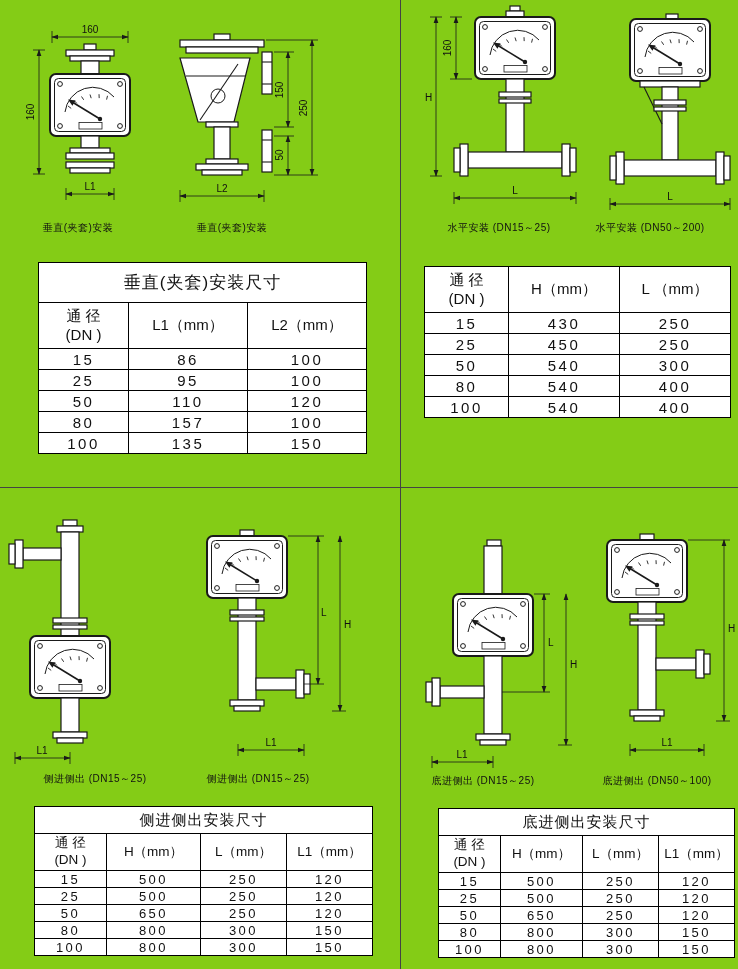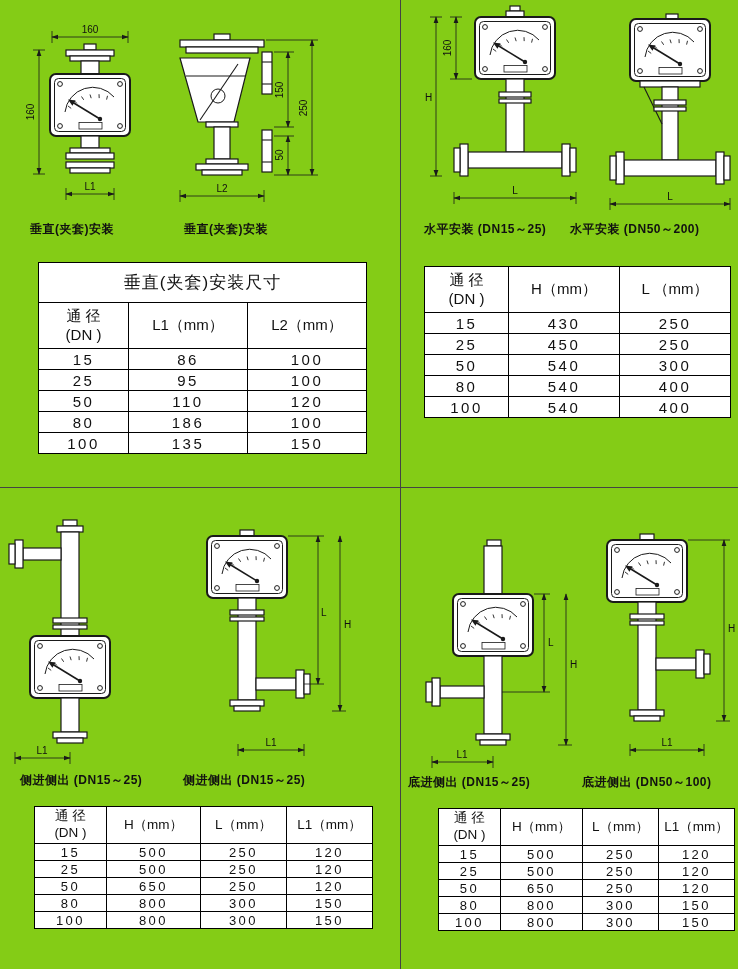--- a/index.html
+++ b/index.html
@@ -3,21 +3,21 @@
 <meta charset="utf-8">
 <style>
   * { box-sizing: border-box; }
   html,body { margin:0; padding:0; background:#fff; }
   body { font-family:"Liberation Sans", sans-serif; color:#111; }
   .page { position:relative; width:738px; height:969px; background:#84cc16; overflow:hidden; }
 
   .vline { position:absolute; left:400px; top:0; width:1px; height:969px; background:#444; }
   .hline { position:absolute; left:0; top:487px; width:738px; height:1px; background:#444; }
 
-  .caption { position:absolute; font-size:12px; text-align:left; white-space:nowrap; color:#111; letter-spacing:.5px;font-weight:bold; }
+  .caption { position:absolute; font-size:10px; text-align:center; white-space:nowrap; color:#111; letter-spacing:.5px; }
 
   svg.drawing { position:absolute; overflow:visible; }
   .drawing rect, .drawing polygon { fill:#fff; stroke:#1a1a1a; stroke-width:1.2; }
   .drawing line { stroke:#1a1a1a; stroke-width:1.1; fill:none; }
   .drawing circle { fill:none; stroke:#1a1a1a; }
   svg text { font-family:"Liberation Sans", sans-serif; font-size:10px; fill:#111; stroke:none; }
   .drawing .dim, .drawing .ext { stroke-width:0.8; }
 
   table.dims { position:absolute; border-collapse:collapse; table-layout:fixed; background:#fff; border:1.5px solid #000; }
   table.dims td { border:1px solid #000; text-align:center; vertical-align:middle; padding:0; overflow:hidden; }
@@ -154,21 +154,21 @@
           <td>95</td>
           <td>100</td>
         </tr>
         <tr>
           <td>50</td>
           <td>110</td>
           <td>120</td>
         </tr>
         <tr>
           <td>80</td>
-          <td>186</td>
+          <td>157</td>
           <td>100</td>
         </tr>
         <tr>
           <td>100</td>
           <td>135</td>
           <td>150</td>
         </tr>
       </tbody>
   </table>
 
@@ -312,20 +312,23 @@
   <div class="caption" style="left:183px;top:772px;width:150px">侧进侧出 (DN15～25)</div>
 
   <table class="dims small" style="left:34px;top:806px;width:338px">
     <colgroup>
         <col style="width:72px">
         <col style="width:94px">
         <col style="width:86px">
         <col style="width:86px">
       </colgroup>
     <thead>
+      <tr class="title">
+          <td colspan="4">侧进侧出安装尺寸</td>
+        </tr>
       <tr class="head">
         <td>
           <span>通  径</span><br>
           <span>(DN )</span>
         </td>
         <td>H（mm）</td>
         <td>L（mm）</td>
         <td>L1（mm）</td>
       </tr>
     </thead>
@@ -411,20 +414,23 @@
   <div class="caption" style="left:582px;top:774px;width:150px">底进侧出 (DN50～100)</div>
 
   <table class="dims small" style="left:438px;top:808px;width:296px">
     <colgroup>
         <col style="width:62px">
         <col style="width:82px">
         <col style="width:76px">
         <col style="width:76px">
       </colgroup>
     <thead>
+      <tr class="title">
+          <td colspan="4">底进侧出安装尺寸</td>
+        </tr>
       <tr class="head">
         <td>
           <span>通  径</span><br>
           <span>(DN )</span>
         </td>
         <td>H（mm）</td>
         <td>L（mm）</td>
         <td>L1（mm）</td>
       </tr>
     </thead>

